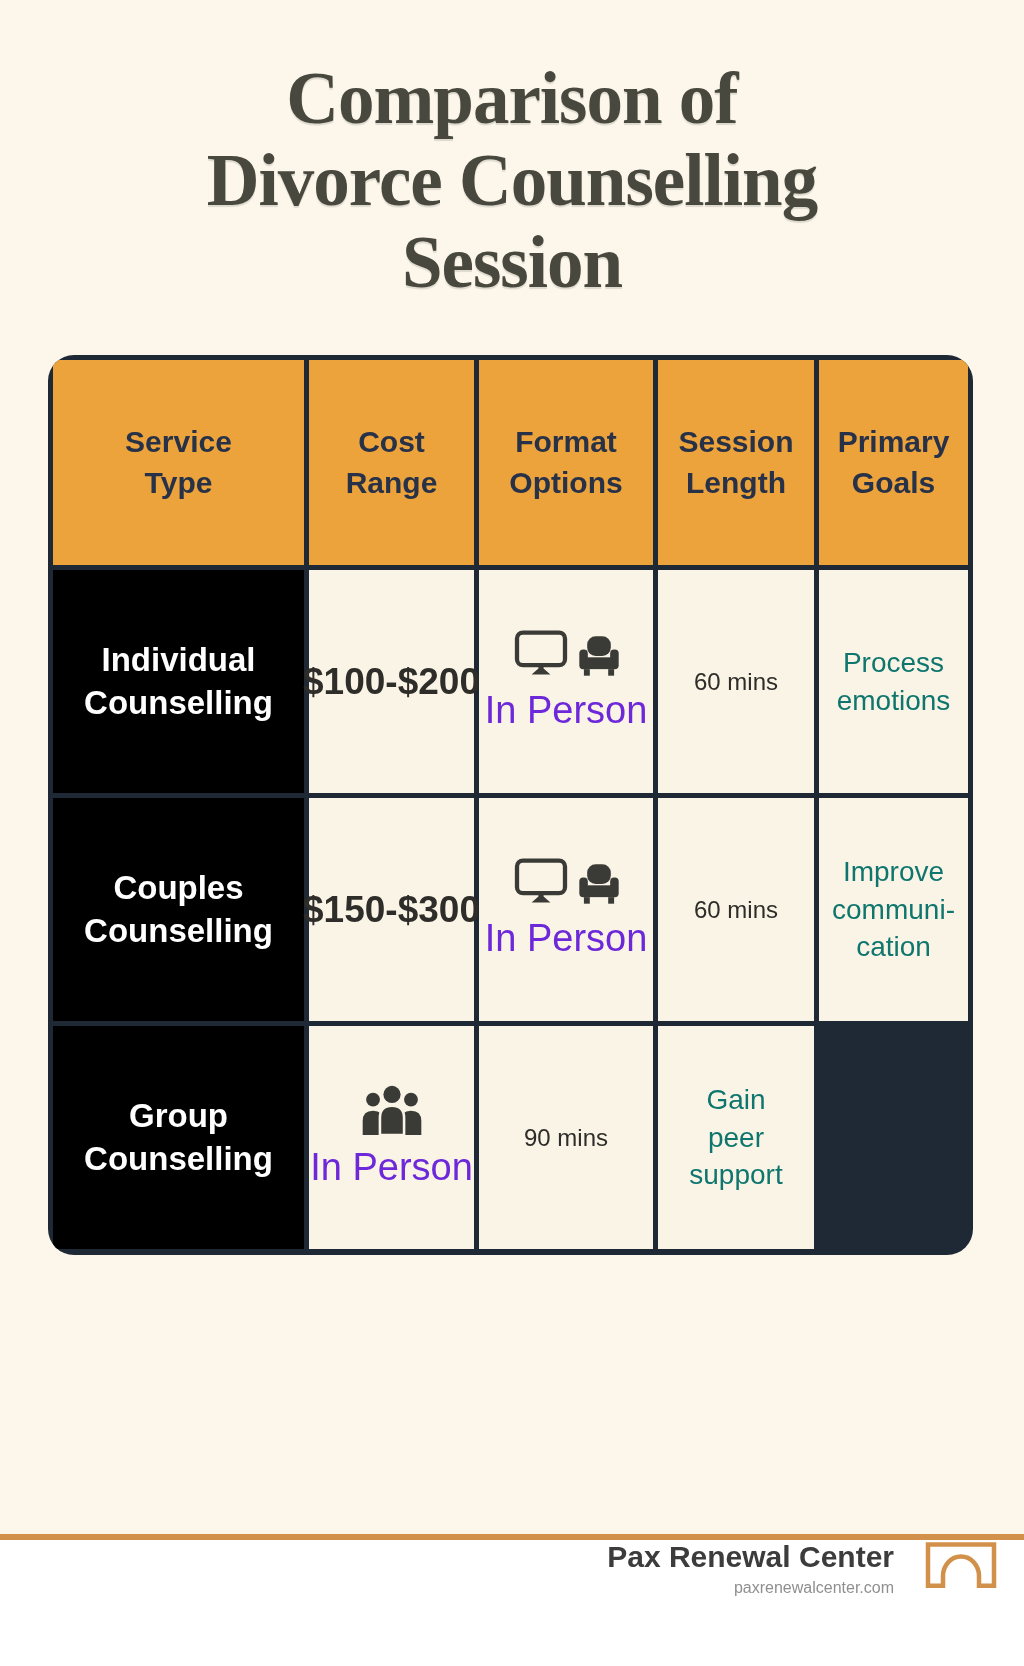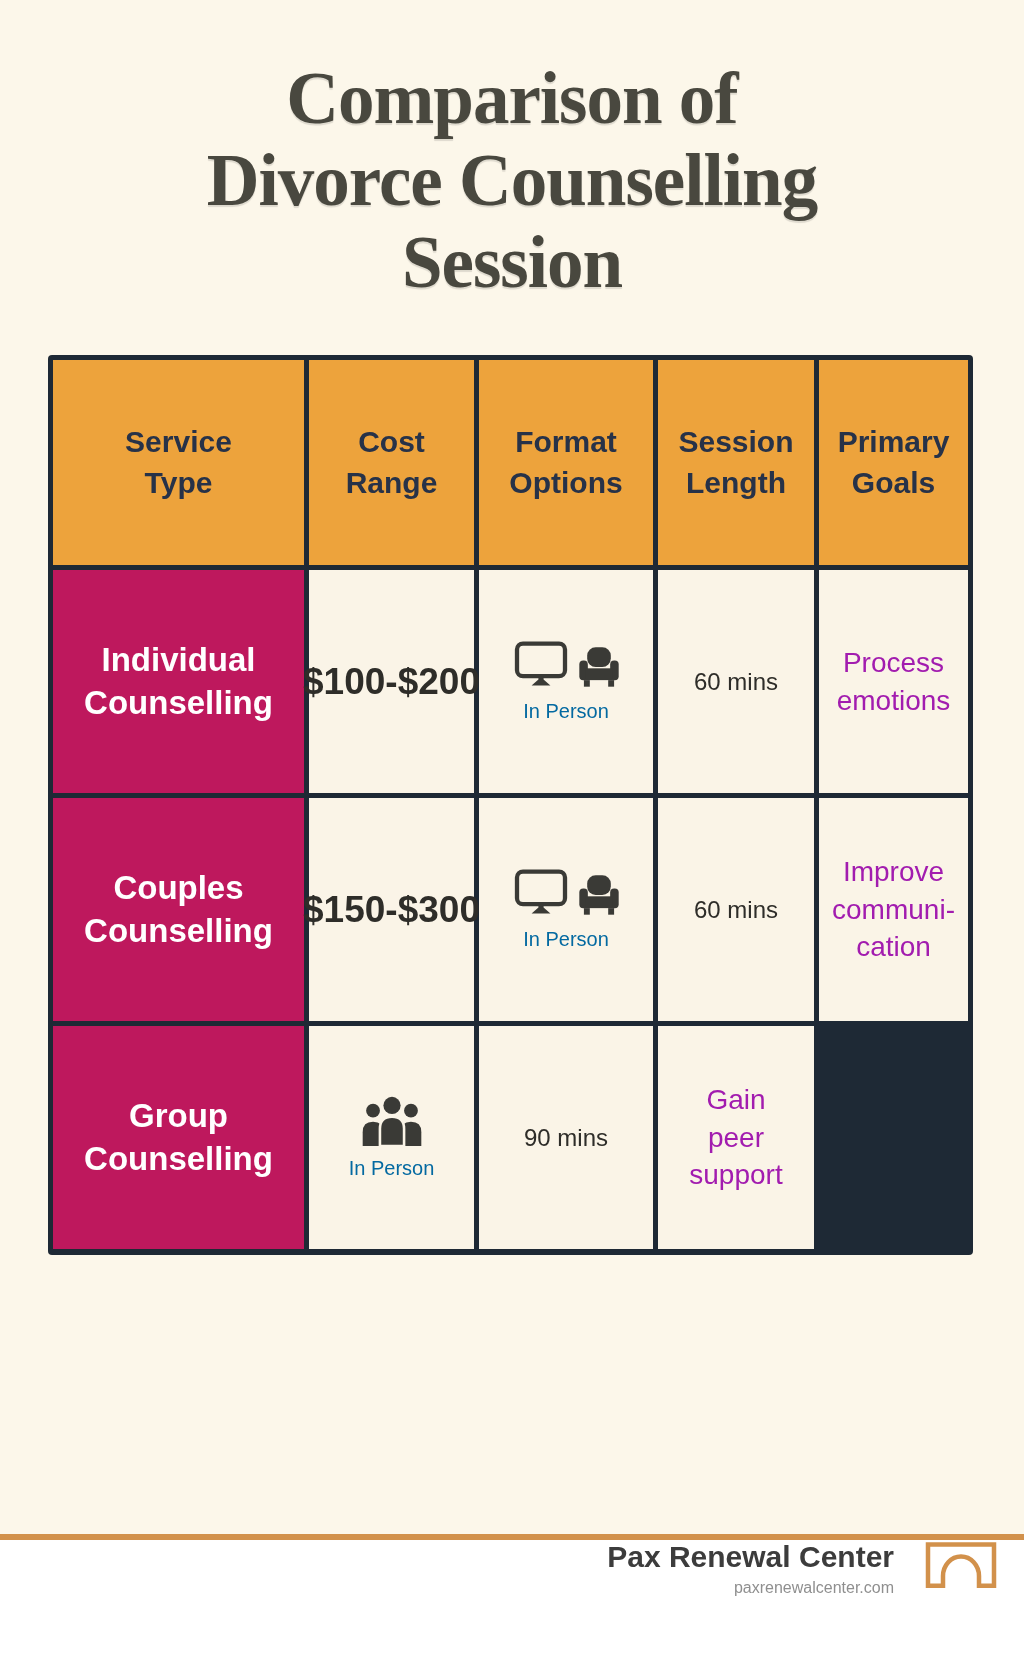--- a/index.html
+++ b/index.html
@@ -16,45 +16,45 @@
     font-family:"Liberation Serif", serif;
     font-weight:700; font-size:73px; line-height:1.12;
     color:#49483F; letter-spacing:-1px;
     text-shadow:0 2px 1px rgba(0,0,0,0.12);
   }
   
   .ctable {
     position:absolute; left:48px; top:355px;
     width:925px; height:900px;
     background:#1E2935;
-    border-radius:4px; overflow:hidden;
+    border-radius:26px; overflow:hidden;
     display:grid;
     grid-template-columns:251px 165px 174px 156px 149px;
     grid-template-rows:205px 223px 223px 223px;
     gap:5px; padding:5px;
   }
   .cell {
     display:flex; flex-direction:column;
     align-items:center; justify-content:center;
     text-align:center; background:#FAF4E7;
   }
   .hdr {
     background:#EDA33C; color:#273248;
     font-size:30px; font-weight:600;
   }
   .svc {
-    background:#be185d; color:#FFFFFF;
+    background:#000000; color:#FFFFFF;
     font-size:33px; font-weight:700;
   }
   .wrapmin { width:min-content; line-height:1.35; }
   .svc .wrapmin { line-height:1.3; }
   .cost { font-size:37px; font-weight:600; color:#2E2D29;justify-content:center; }
   .session { font-size:24px; color:#2E2D29; white-space:nowrap; }
-  .goal { font-size:28px; color:#a21caf; }
-  .fmt { font-size:20px; color:#0369a1;justify-content:center; }
+  .goal { font-size:28px; color:#0f766e; }
+  .fmt { font-size:38px; color:#6d28d9;justify-content:center; }
   .fmt .icons { display:flex; align-items:flex-end; gap:8px; margin-bottom:10px; }
   .fmt .lbl { line-height:1.2; }
   
   .footer-line {
     position:absolute; left:0; top:1534px; width:1024px; height:6px;
     background:#D2914B;
   }
   .footer {
     position:absolute; left:0; top:1540px; width:1024px; height:126px;
     background:#FFFFFF;

